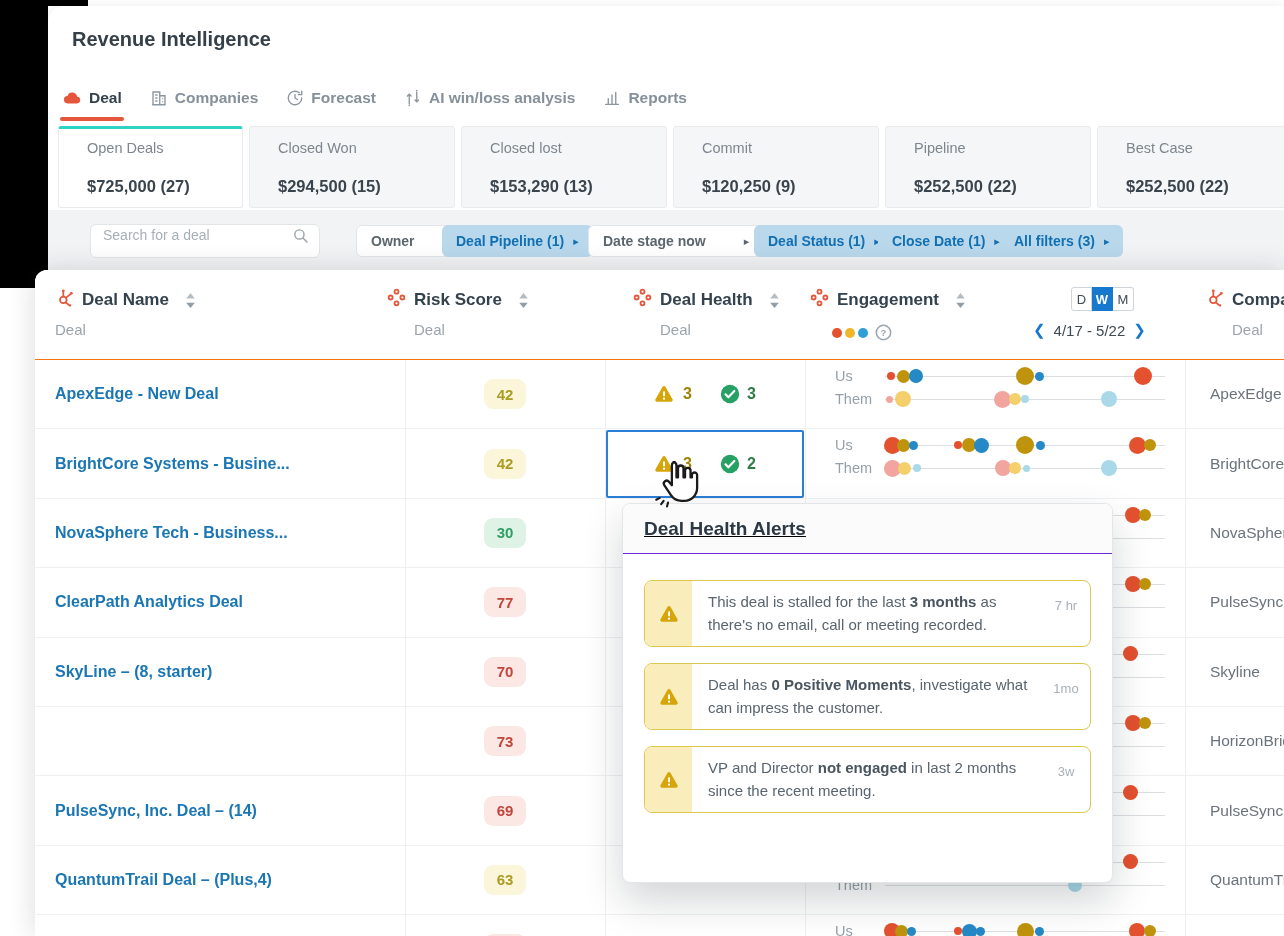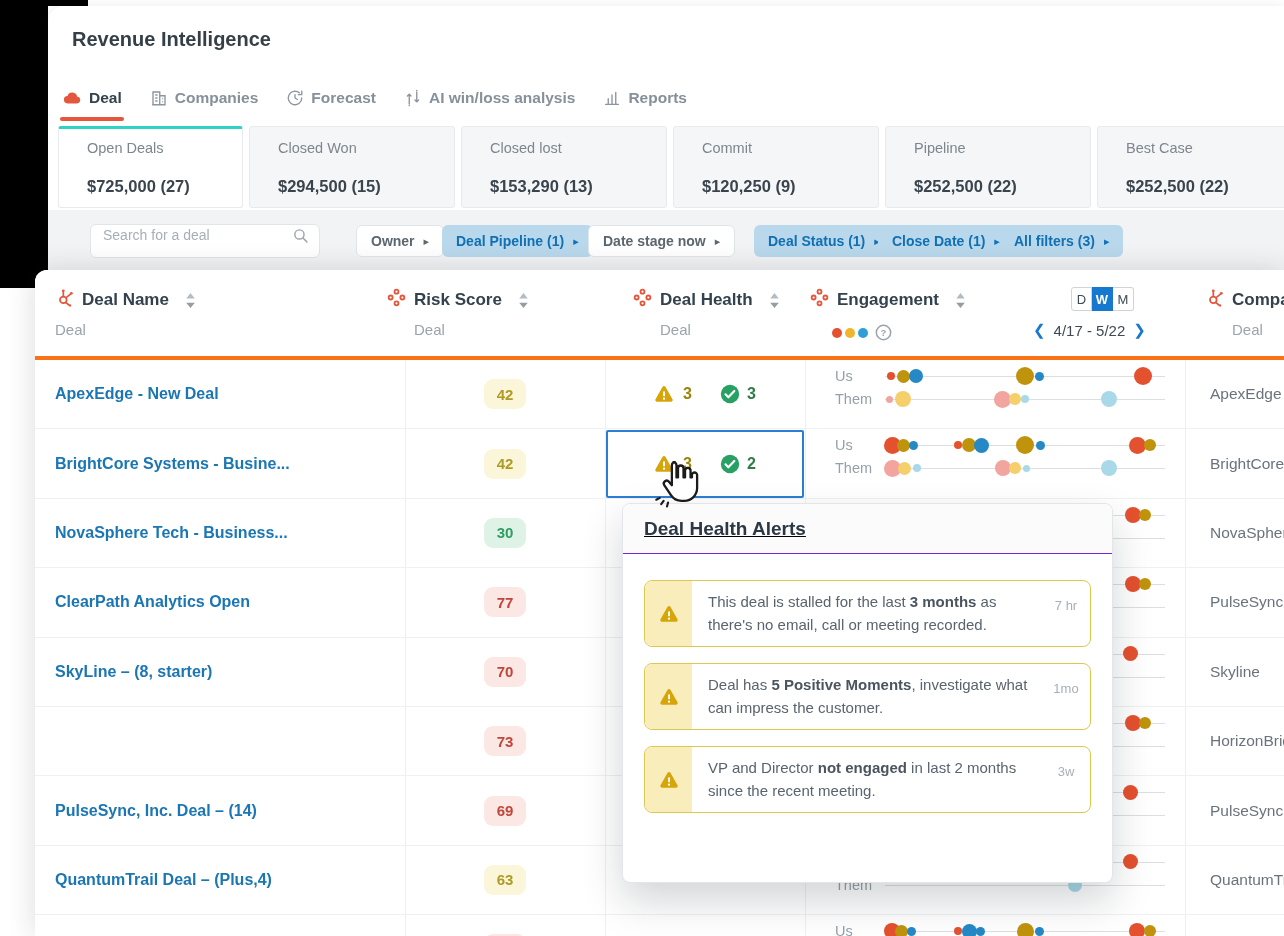--- a/index.html
+++ b/index.html
@@ -30,28 +30,28 @@
   .scard .val{font-size:16.5px;font-weight:700;color:#3a444d;}
   
   .filterband{position:absolute;left:0;top:204px;width:1236px;height:64px;background:#f2f3f5;}
   .search{position:absolute;left:10px;top:218px;width:230px;height:34px;background:#fff;
     border:1px solid #e2e5e7;border-radius:6px;display:flex;align-items:flex-start;
     padding:2px 10px 0 12px;cursor:text;margin-left:32px;}
   .search .ph{flex:1;font-size:14px;color:#a6afb7;}
   .chip{position:absolute;top:219px;height:32px;border-radius:6px;display:flex;align-items:center;
     padding:0 14px;font-size:14px;cursor:pointer;white-space:nowrap;}
   .chip .caret{margin-left:9px;font-size:11px;}
-  .chip.plain{background:#fff;border:1px solid #e2e5e7;color:#5b666e;font-weight:600;}
+  .chip.plain{background:#fff;border:1px solid #e2e5e7;color:#5b666e;font-weight:600;gap:29px;}
   .chip.sel{background:#b9d8ec;color:#1170b4;font-weight:700;}
 
   
   .table-card{position:absolute;left:35px;top:270px;width:1249px;height:666px;background:#fff;
     border-radius:12px 0 0 0;box-shadow:0 0 28px rgba(25,32,36,.16);overflow:hidden;}
   .vdiv{position:absolute;top:0;bottom:0;width:1px;background:#edeff1;z-index:1;}
-  .thead{position:absolute;left:0;top:0;width:100%;height:90px;border-bottom:4px solid #f97316;z-index:2;background:#fff;padding-left:36px;}
+  .thead{position:absolute;left:0;top:0;width:100%;height:90px;border-bottom:1px solid #f97316;z-index:2;background:#fff;padding-left:36px;}
   .hlab{display:flex;align-items:center;gap:8px;font-size:17px;font-weight:700;color:#33424d;}
   .hsub{font-size:15px;color:#9ba4ac;margin-top:9px;}
   .hcol{position:absolute;top:18px;}
   .sorticon{display:flex;margin-left:8px;cursor:pointer;}
   .legend{position:absolute;display:flex;align-items:center;gap:3px;}
   .ldot{width:10px;height:10px;border-radius:50%;}
   .dwm{position:absolute;display:flex;cursor:pointer;}
   .dwm .opt{width:21px;height:24px;border:1px solid #cfd4d8;border-left:none;display:flex;
     align-items:center;justify-content:center;font-size:13px;color:#3f4a52;background:#fff;}
   .dwm .opt:first-child{border-left:1px solid #cfd4d8;border-radius:3px 0 0 3px;}
@@ -459,21 +459,21 @@
       <span class="englab" style="top:8px">Us</span>
       <span class="englab" style="top:31px">Them</span>
       <span class="engline" style="top:16px"></span>
       <span class="engline" style="top:39px"></span>
       <span class="dot" style="left:319.8px;top:8.0px;width:16px;height:16px;background:#e4512f"></span>
             <span class="dot" style="left:334.4px;top:10.0px;width:12px;height:12px;background:#bf930c"></span>
           </div>
           <div class="company">NovaSphere</div>
         </div>
         <div class="trow" style="top: 298.2px;">
-          <a class="dname">ClearPath Analytics Open</a>
+          <a class="dname">ClearPath Analytics Deal</a>
           <div class="riskwrap">
             <span class="risk red">77</span>
           </div>
           <div class="engcell">
       <span class="englab" style="top:8px">Us</span>
       <span class="englab" style="top:31px">Them</span>
       <span class="engline" style="top:16px"></span>
       <span class="engline" style="top:39px"></span>
       <span class="dot" style="left:319.8px;top:8.0px;width:16px;height:16px;background:#e4512f"></span>
             <span class="dot" style="left:334.4px;top:10.0px;width:12px;height:12px;background:#bf930c"></span>
@@ -587,21 +587,21 @@
           <div class="alert">
             <div class="stripe">
               <span style="display:flex">
                 <svg width="20" height="20" viewBox="0 0 24 24">
                   <path d="M10.3 3.4L1.8 18.2a2 2 0 0 0 1.7 3h17a2 2 0 0 0 1.7-3L13.7 3.4a2 2 0 0 0-3.4 0Z" fill="#d6a50a"></path>
                   <rect x="10.9" y="8.6" width="2.3" height="6.2" rx="1.1" fill="#fff"></rect>
                   <circle cx="12" cy="17.6" r="1.35" fill="#fff"></circle>
                 </svg>
               </span>
             </div>
-    <div class="atext">Deal has <b>5 Positive Moments</b>, investigate what can impress the customer.</div>
+    <div class="atext">Deal has <b>0 Positive Moments</b>, investigate what can impress the customer.</div>
     <div class="age">1mo</div>
           </div>
           <div class="alert">
             <div class="stripe">
               <span style="display:flex">
                 <svg width="20" height="20" viewBox="0 0 24 24">
                   <path d="M10.3 3.4L1.8 18.2a2 2 0 0 0 1.7 3h17a2 2 0 0 0 1.7-3L13.7 3.4a2 2 0 0 0-3.4 0Z" fill="#d6a50a"></path>
                   <rect x="10.9" y="8.6" width="2.3" height="6.2" rx="1.1" fill="#fff"></rect>
                   <circle cx="12" cy="17.6" r="1.35" fill="#fff"></circle>
                 </svg>

